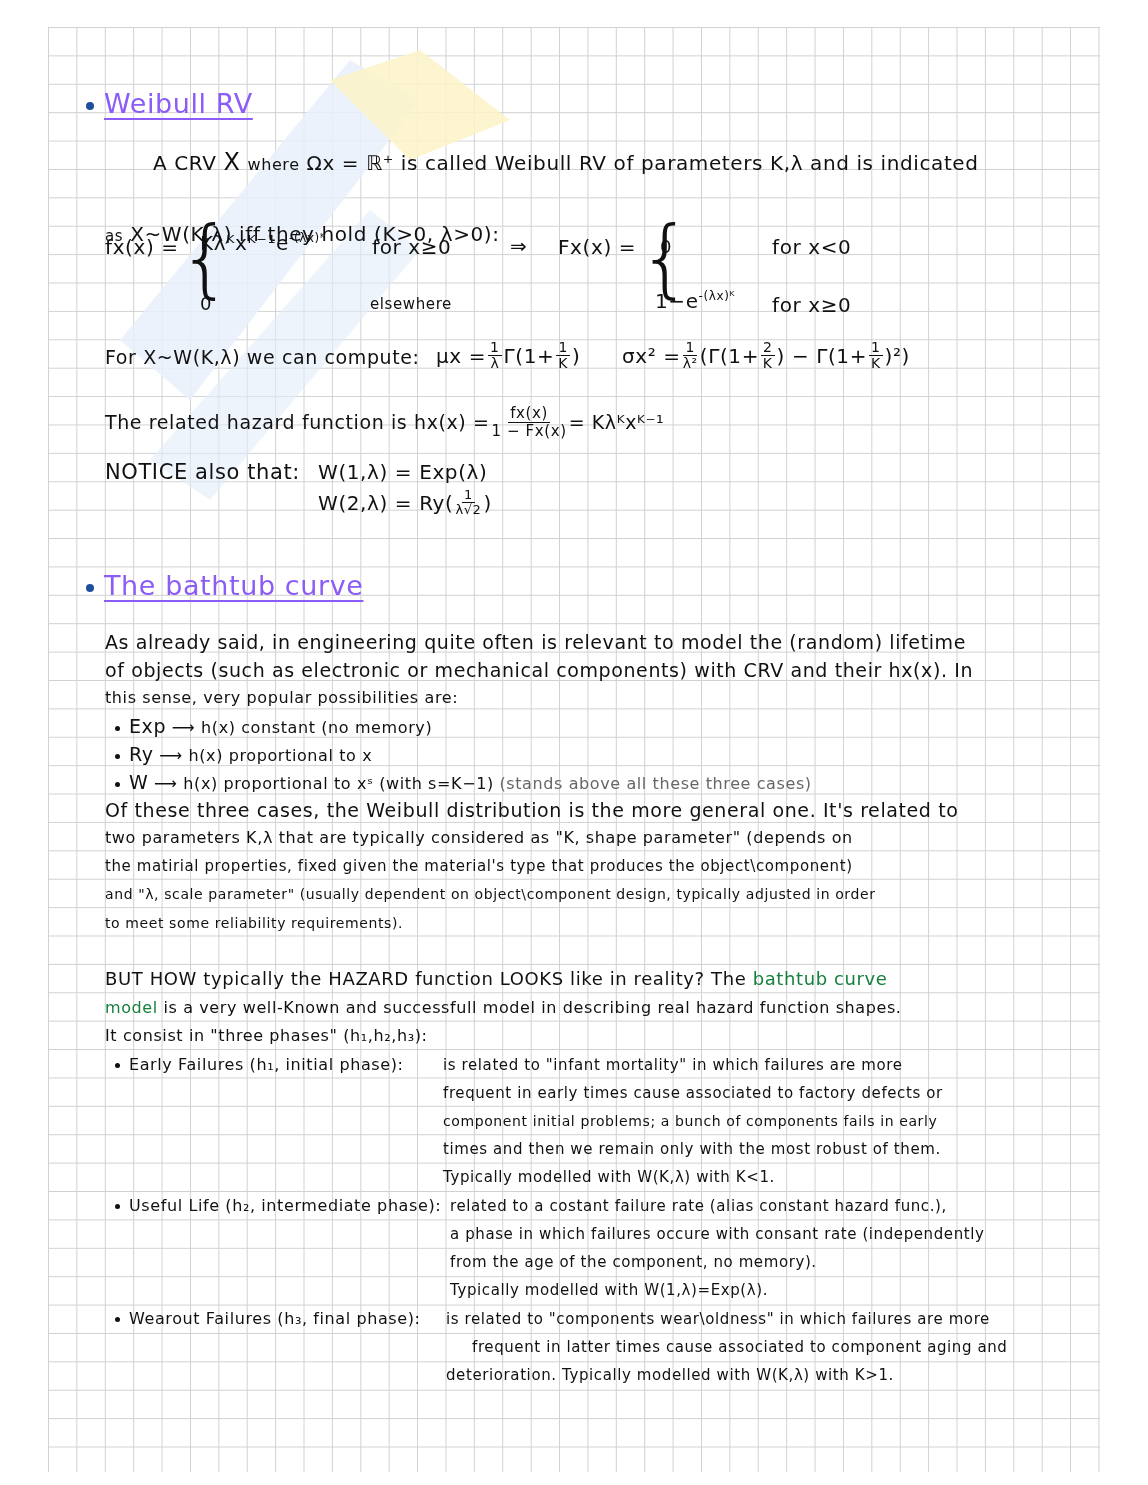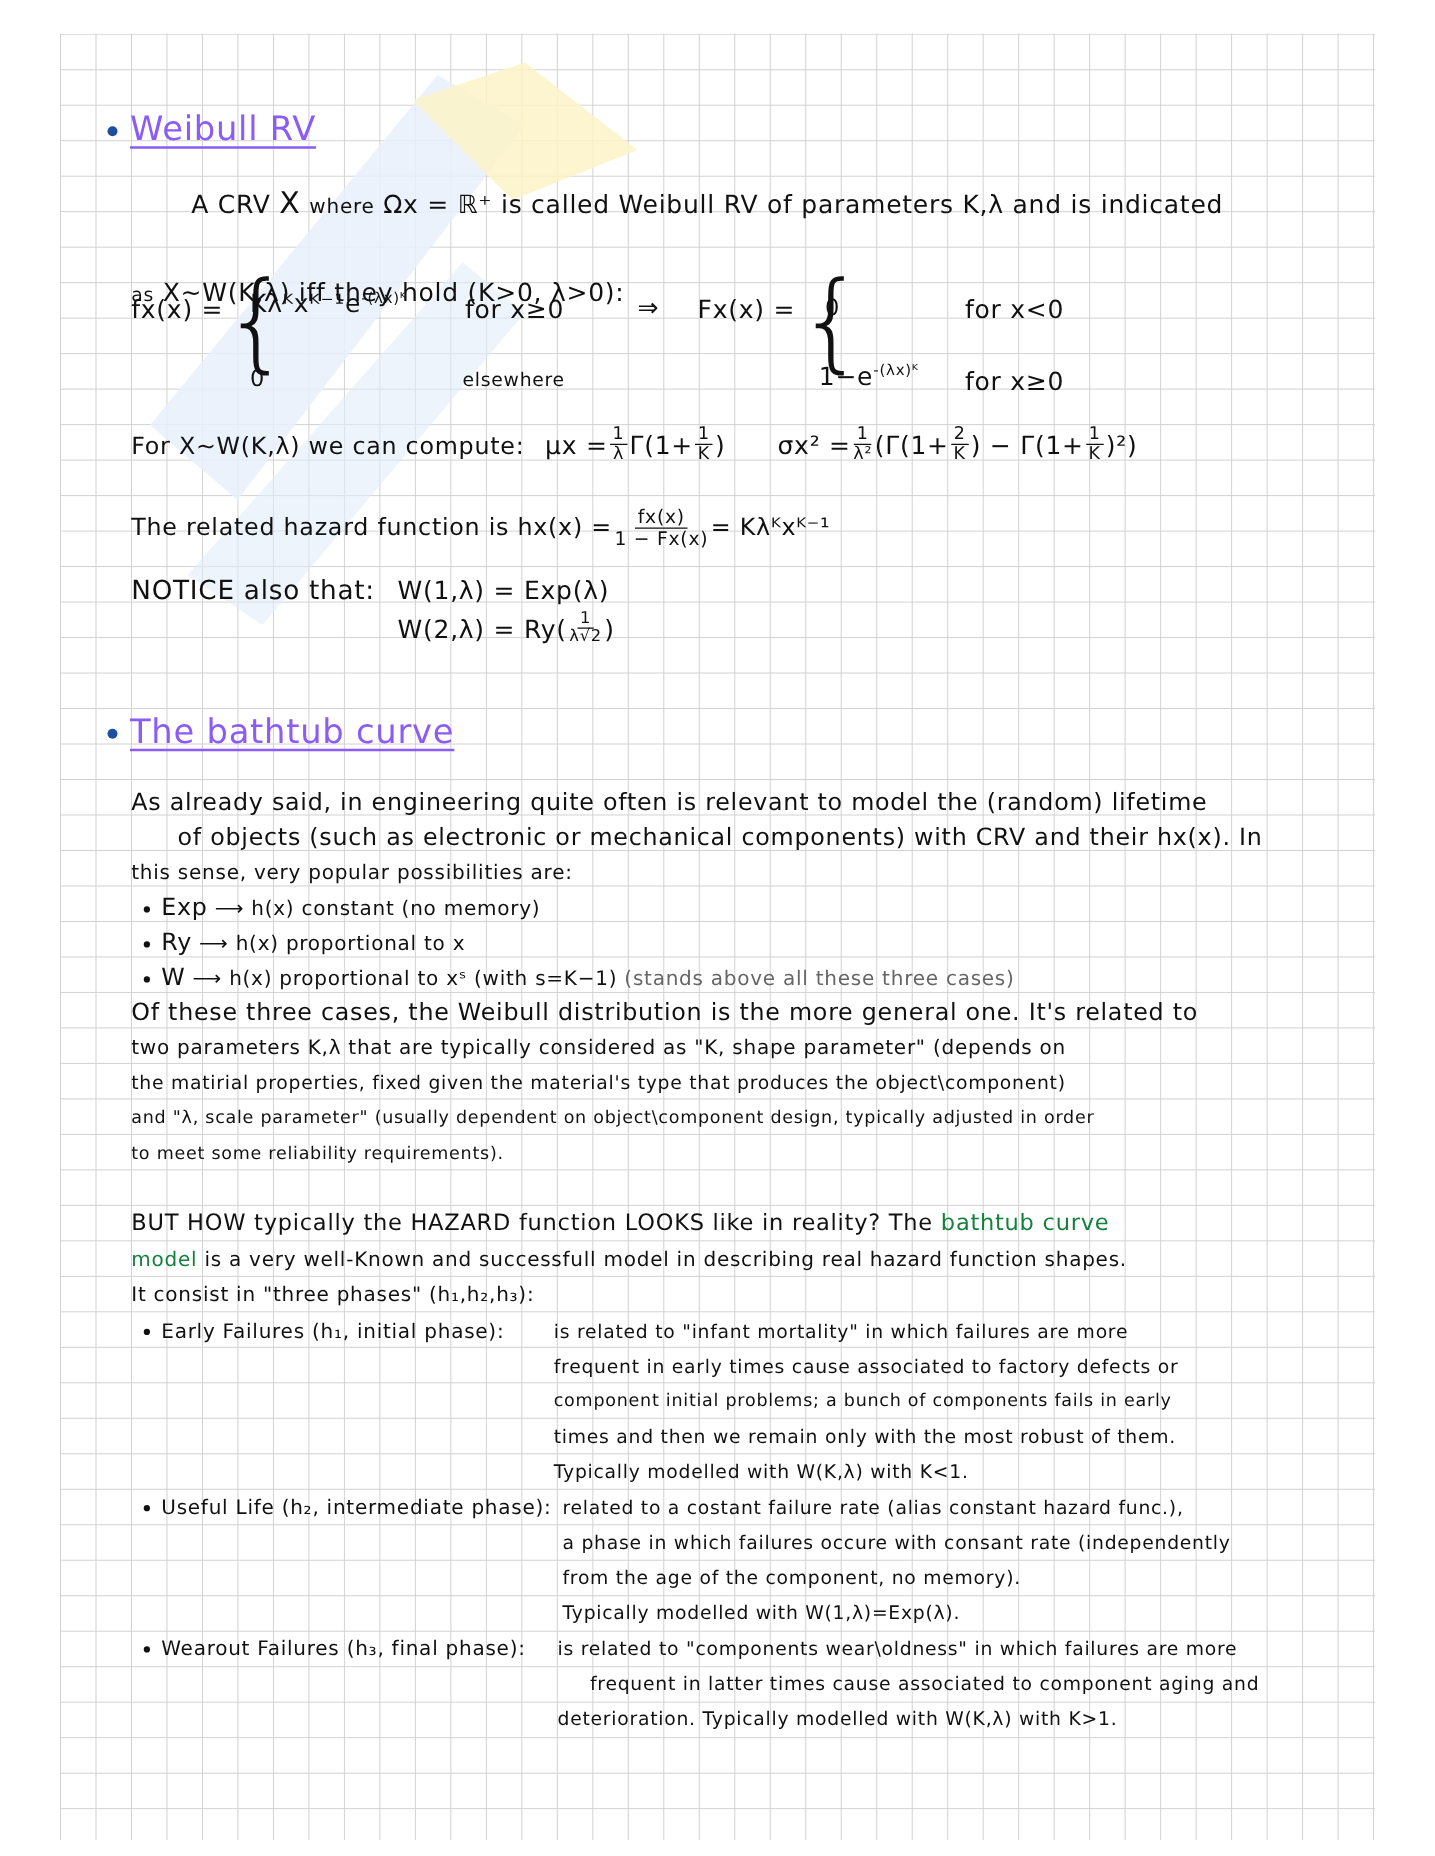--- a/index.html
+++ b/index.html
@@ -116,21 +116,21 @@
   <span class="frac" style="font-size:13px">
       <span class="num">1</span>
       <span>λ√2</span>
     </span>
   <span>)</span>
 </div>
 
 <div class="ln h" style="left:86px;top:572px;"><span class="dot"></span><span>The bathtub curve</span></div>
 
 <div class="ln" style="left:105px;top:633px;">As already said, in engineering quite often is relevant to model the (random) lifetime</div>
-<div class="ln" style="left:105px;top:661px;margin-left:37px;">of objects (such as electronic or mechanical components) with CRV and their hx(x). In</div>
+<div class="ln" style="left:105px;top:661px;">of objects (such as electronic or mechanical components) with CRV and their hx(x). In</div>
 <div class="ln sm" style="left:105px;top:690px;">this sense, very popular possibilities are:</div>
 
 <div class="ln sm" style="left:115px;top:717px;"><span class="bdot"></span><span style="font-size:19px">Exp</span> <span>⟶</span> <span>h(x) constant (no memory)</span></div>
 <div class="ln sm" style="left:115px;top:745px;"><span class="bdot"></span><span style="font-size:19px">Ry</span> <span>⟶</span> <span>h(x) proportional to x</span></div>
 <div class="ln sm" style="left:115px;top:773px;"><span class="bdot"></span><span style="font-size:19px">W</span> <span>⟶</span> <span>h(x) proportional to xˢ (with s=K−1)</span> <span class="gray">(stands above all these three cases)</span></div>
 
 <div class="ln" style="left:105px;top:801px;">Of these three cases, the Weibull distribution is the more general one. It's related to</div>
 <div class="ln sm" style="left:105px;top:830px;">two parameters K,λ that are typically considered as "K, shape parameter" (depends on</div>
 <div class="ln xs" style="left:105px;top:859px;">the matirial properties, fixed given the material's type that produces the object\component)</div>
 <div class="ln xs" style="left:105px;top:887px;font-size:14px;">and "λ, scale parameter" (usually dependent on object\component design, typically adjusted in order</div>

